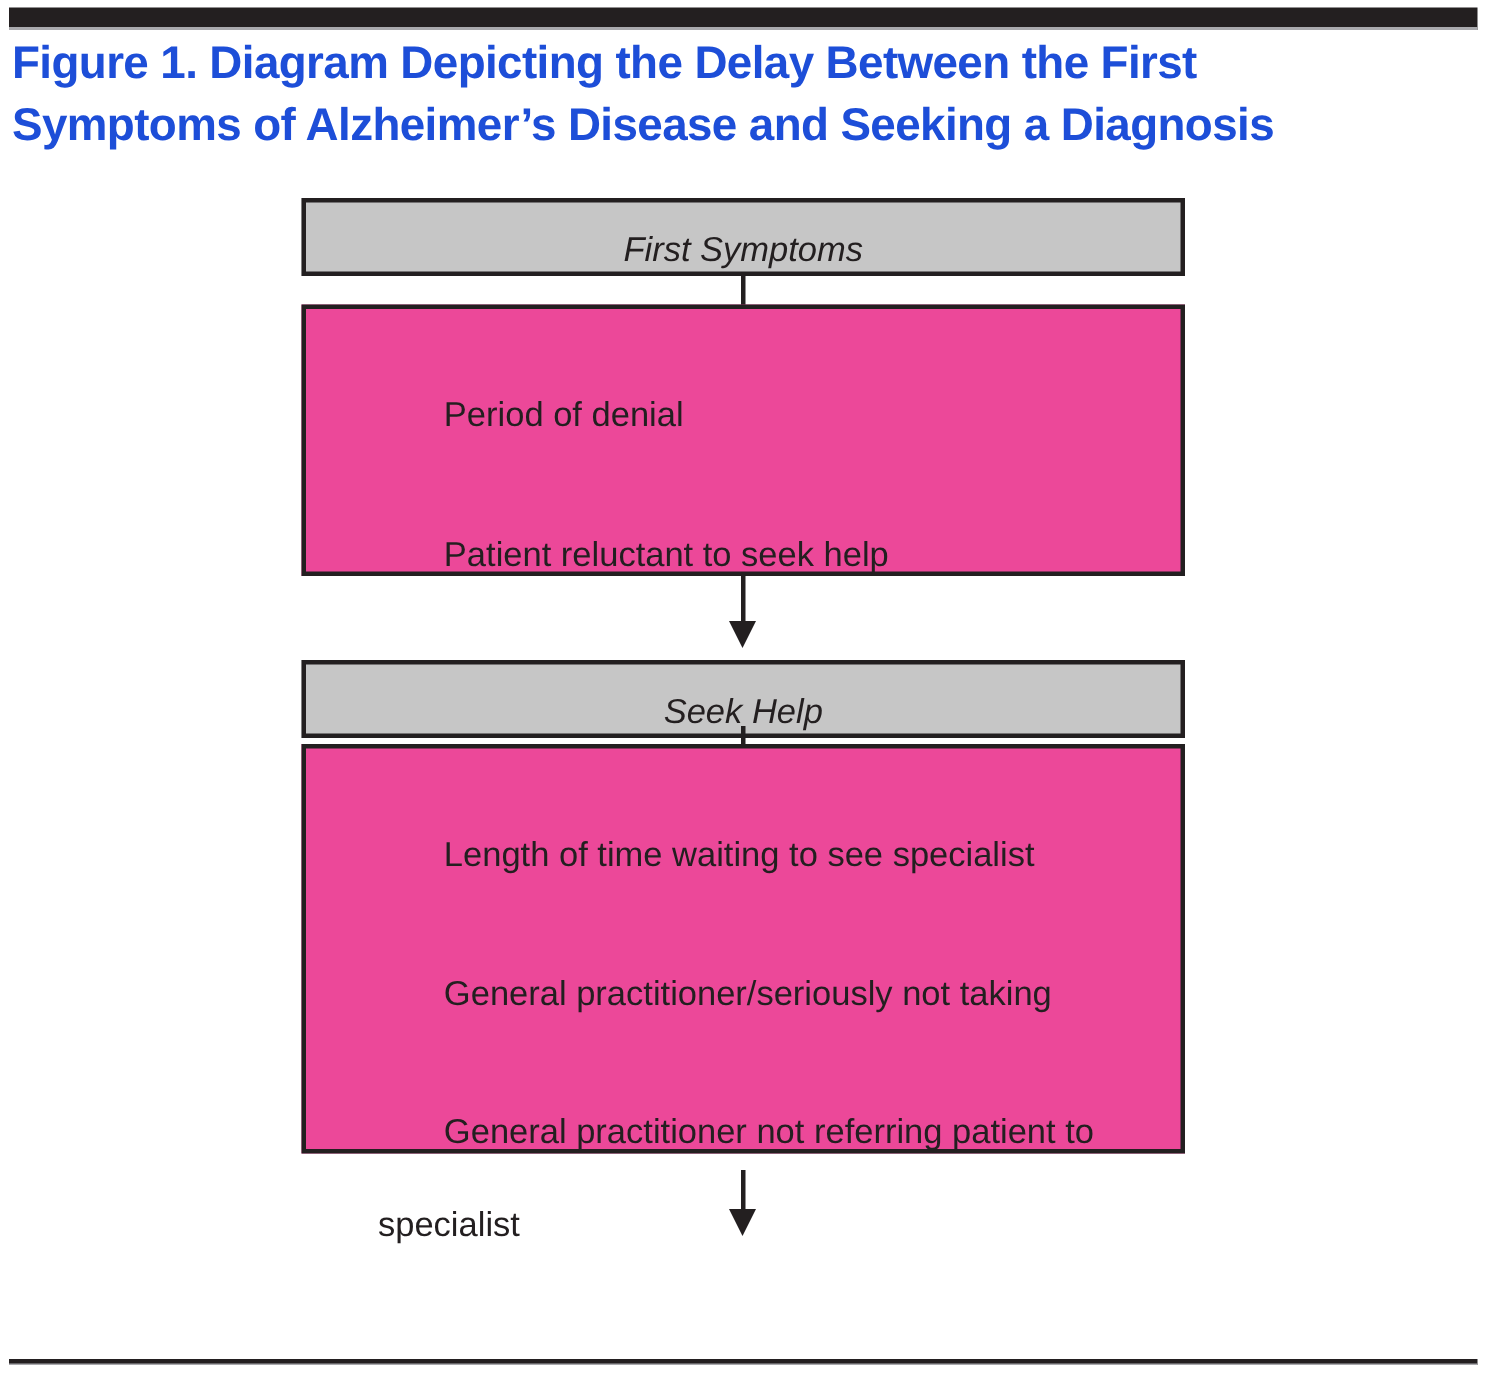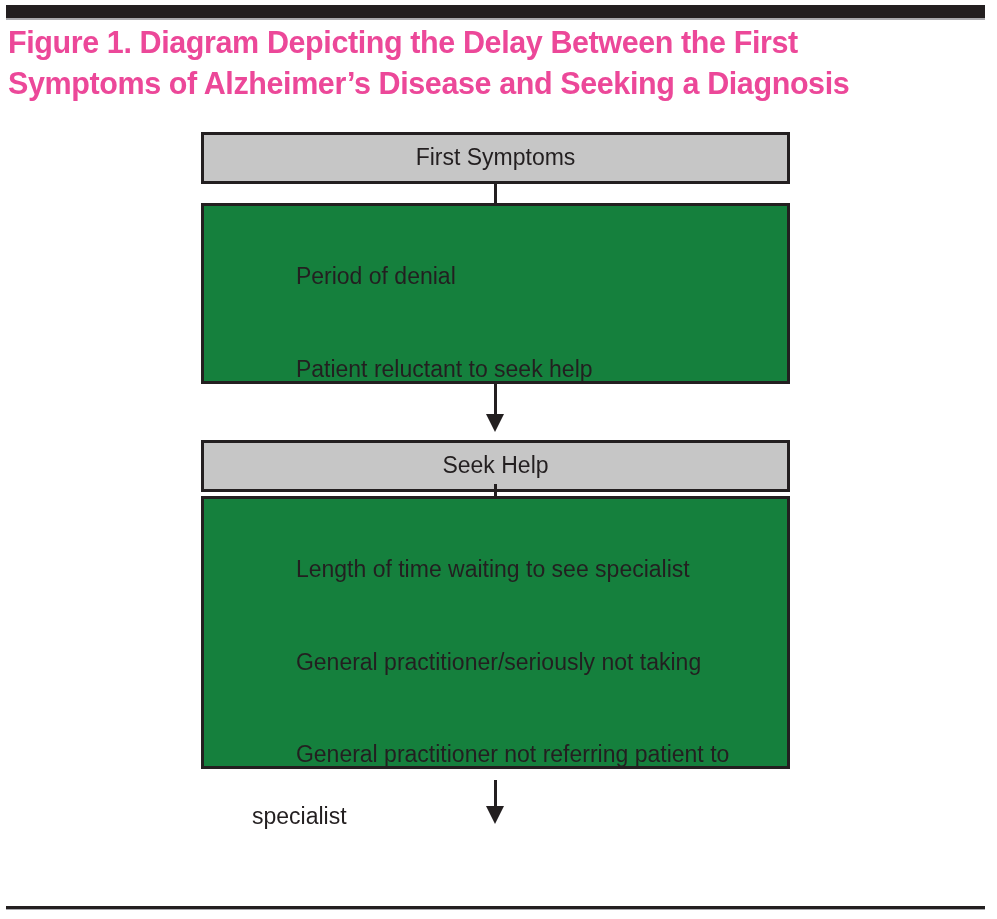--- a/index.html
+++ b/index.html
@@ -48,21 +48,21 @@
   
   .figure-title {
     position: absolute;
     left: 8px;
     top: 22px;
     width: 975px;
     font-size: 30.5px;
     font-weight: bold;
     line-height: 1.33;
     letter-spacing: -0.4px;
-    color: #ec4899;
+    color: #1d4ed8;
   }
   .figure-title .title-line {
     display: block;
     white-space: nowrap;
   }
 
   
   .diagram {
     position: absolute;
     left: 0;
@@ -75,28 +75,29 @@
     position: absolute;
     left: 201px;
     width: 589px;
     box-sizing: border-box;
     border: 3px solid #231f20;
   }
 
   .node.header-node {
     background: #c6c6c6;
     display: flex;
-    align-items: center;
+    align-items: flex-end;
     justify-content: center;
     font-size: 23px;
     line-height: 1.2;
+    font-style: italic;
   }
 
   .node.list-node {
-    background: #15803d;
+    background: #ec4899;
     padding: 24px 0 24px 28px;
   }
 
   .node.list-node .list {
     margin: 0;
     padding: 0;
     list-style: none;
   }
   .node.list-node .list li {
     font-size: 23px;

